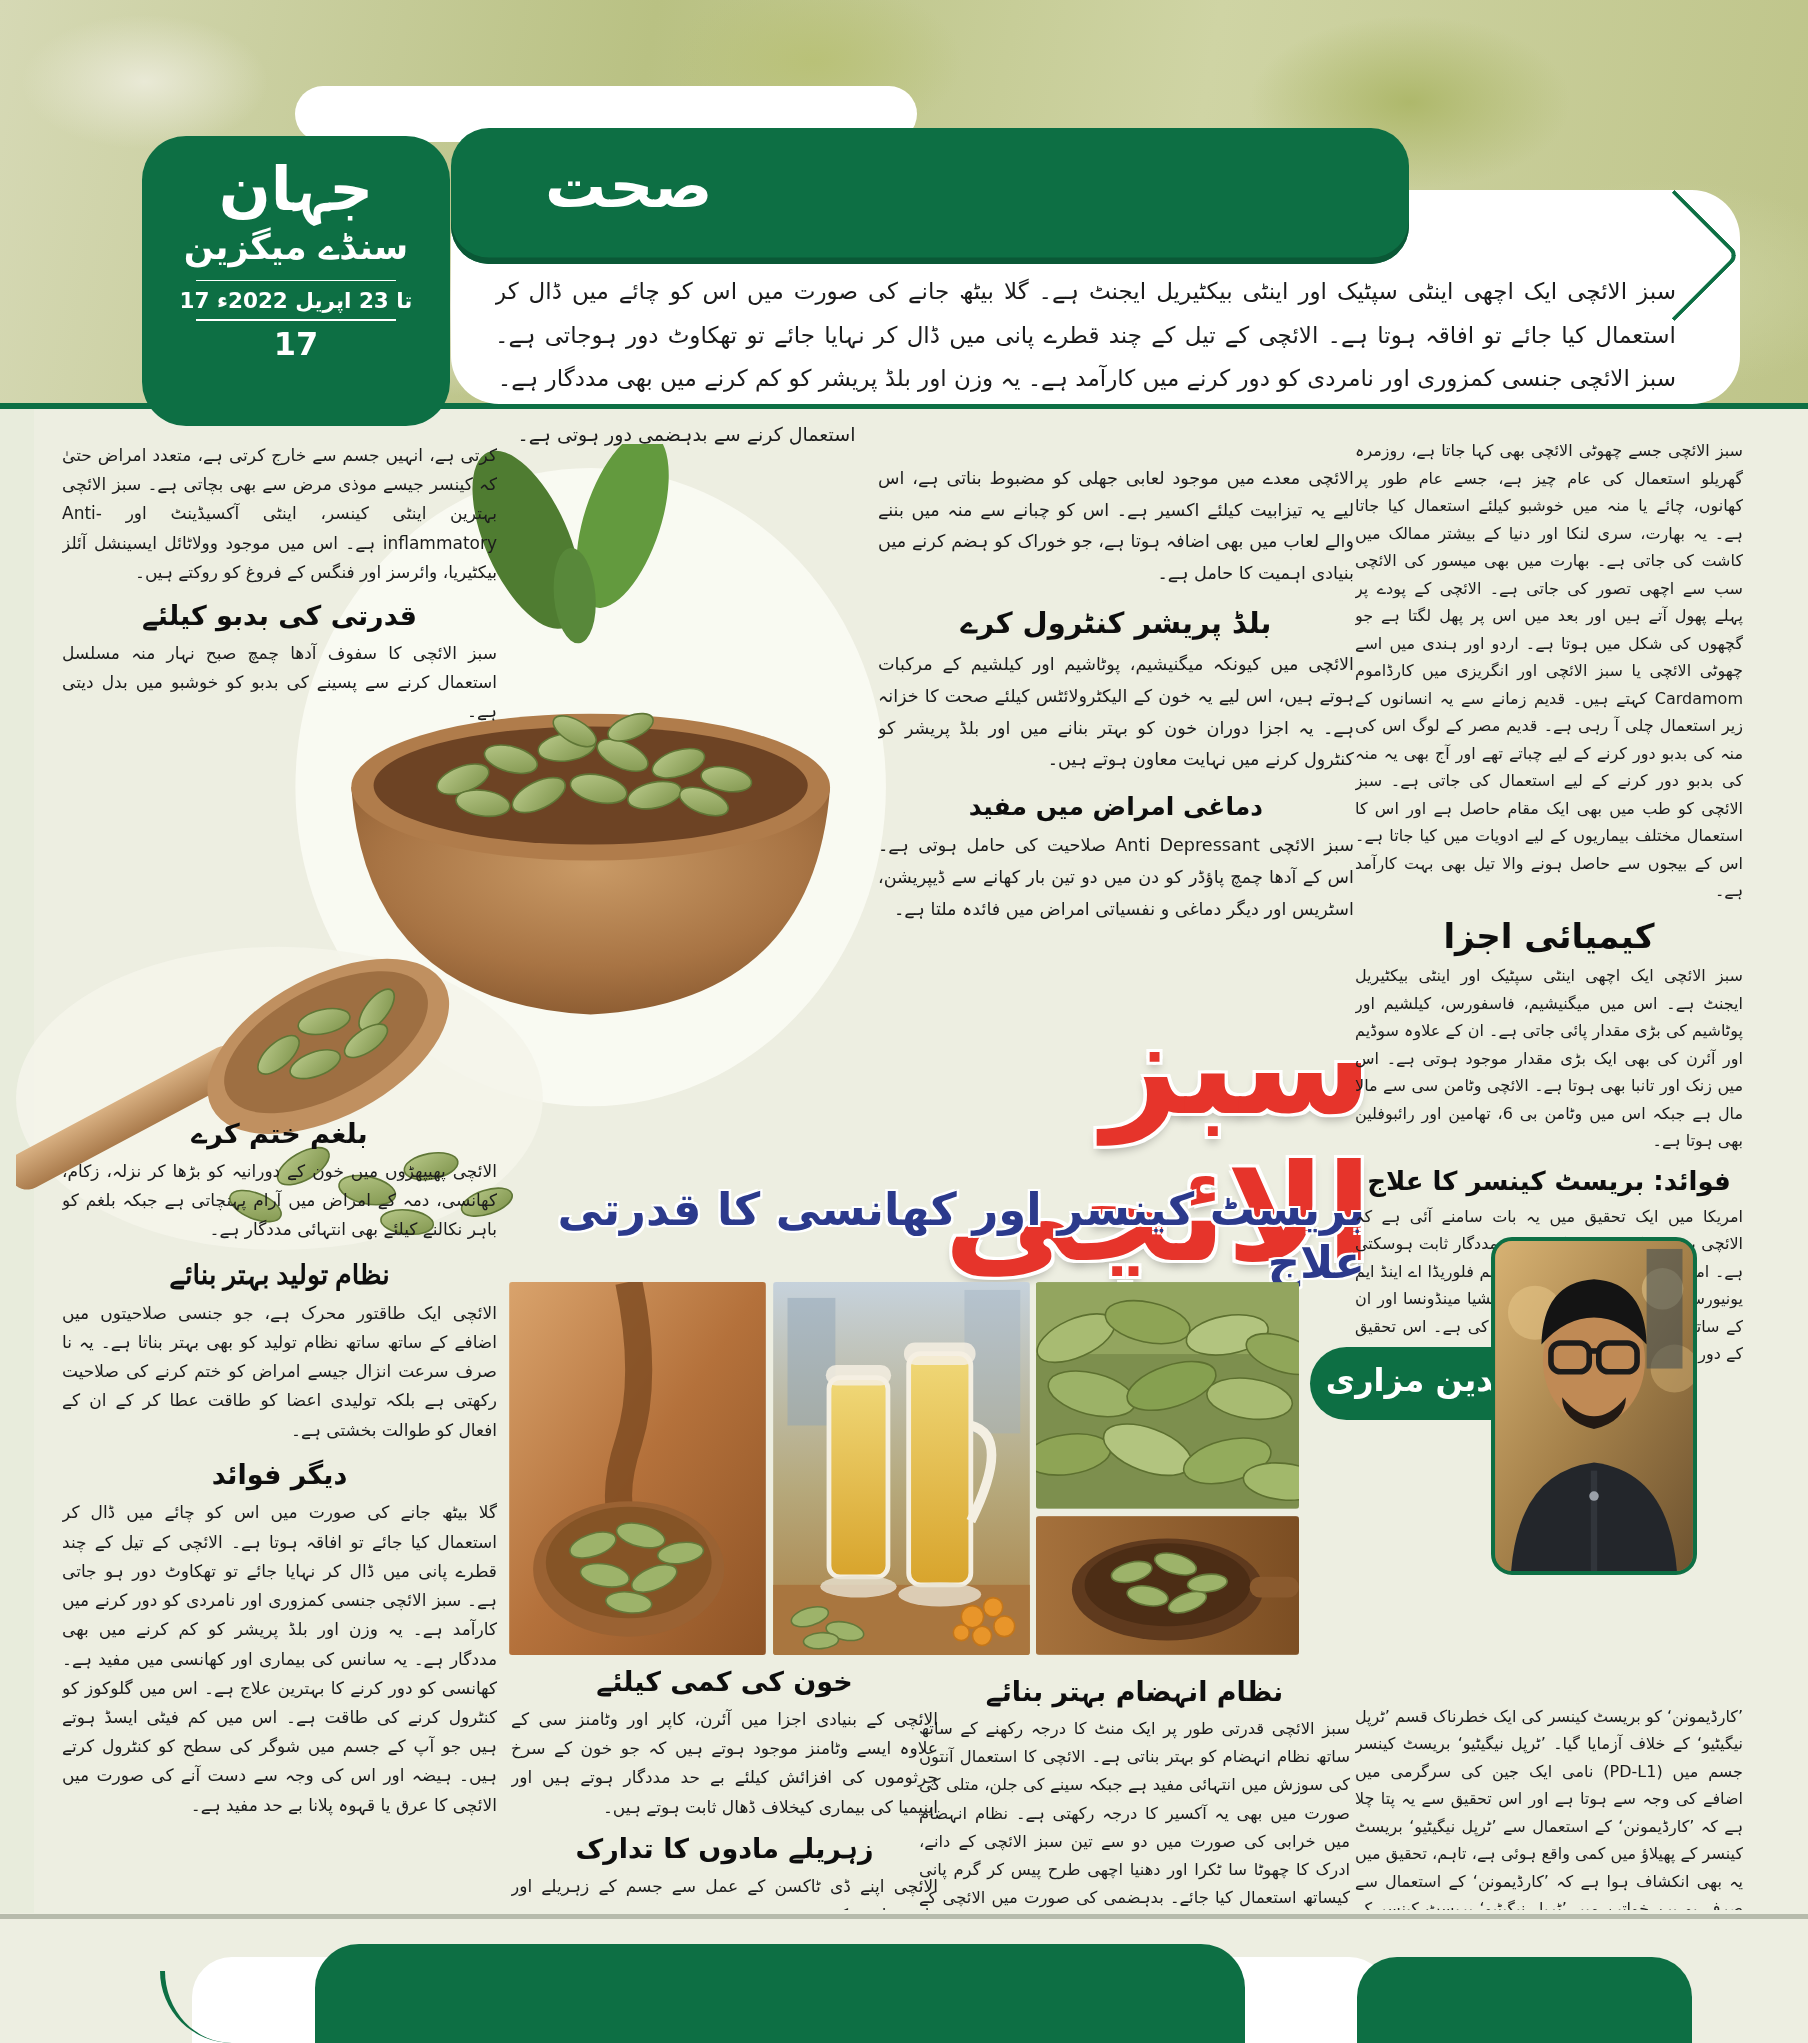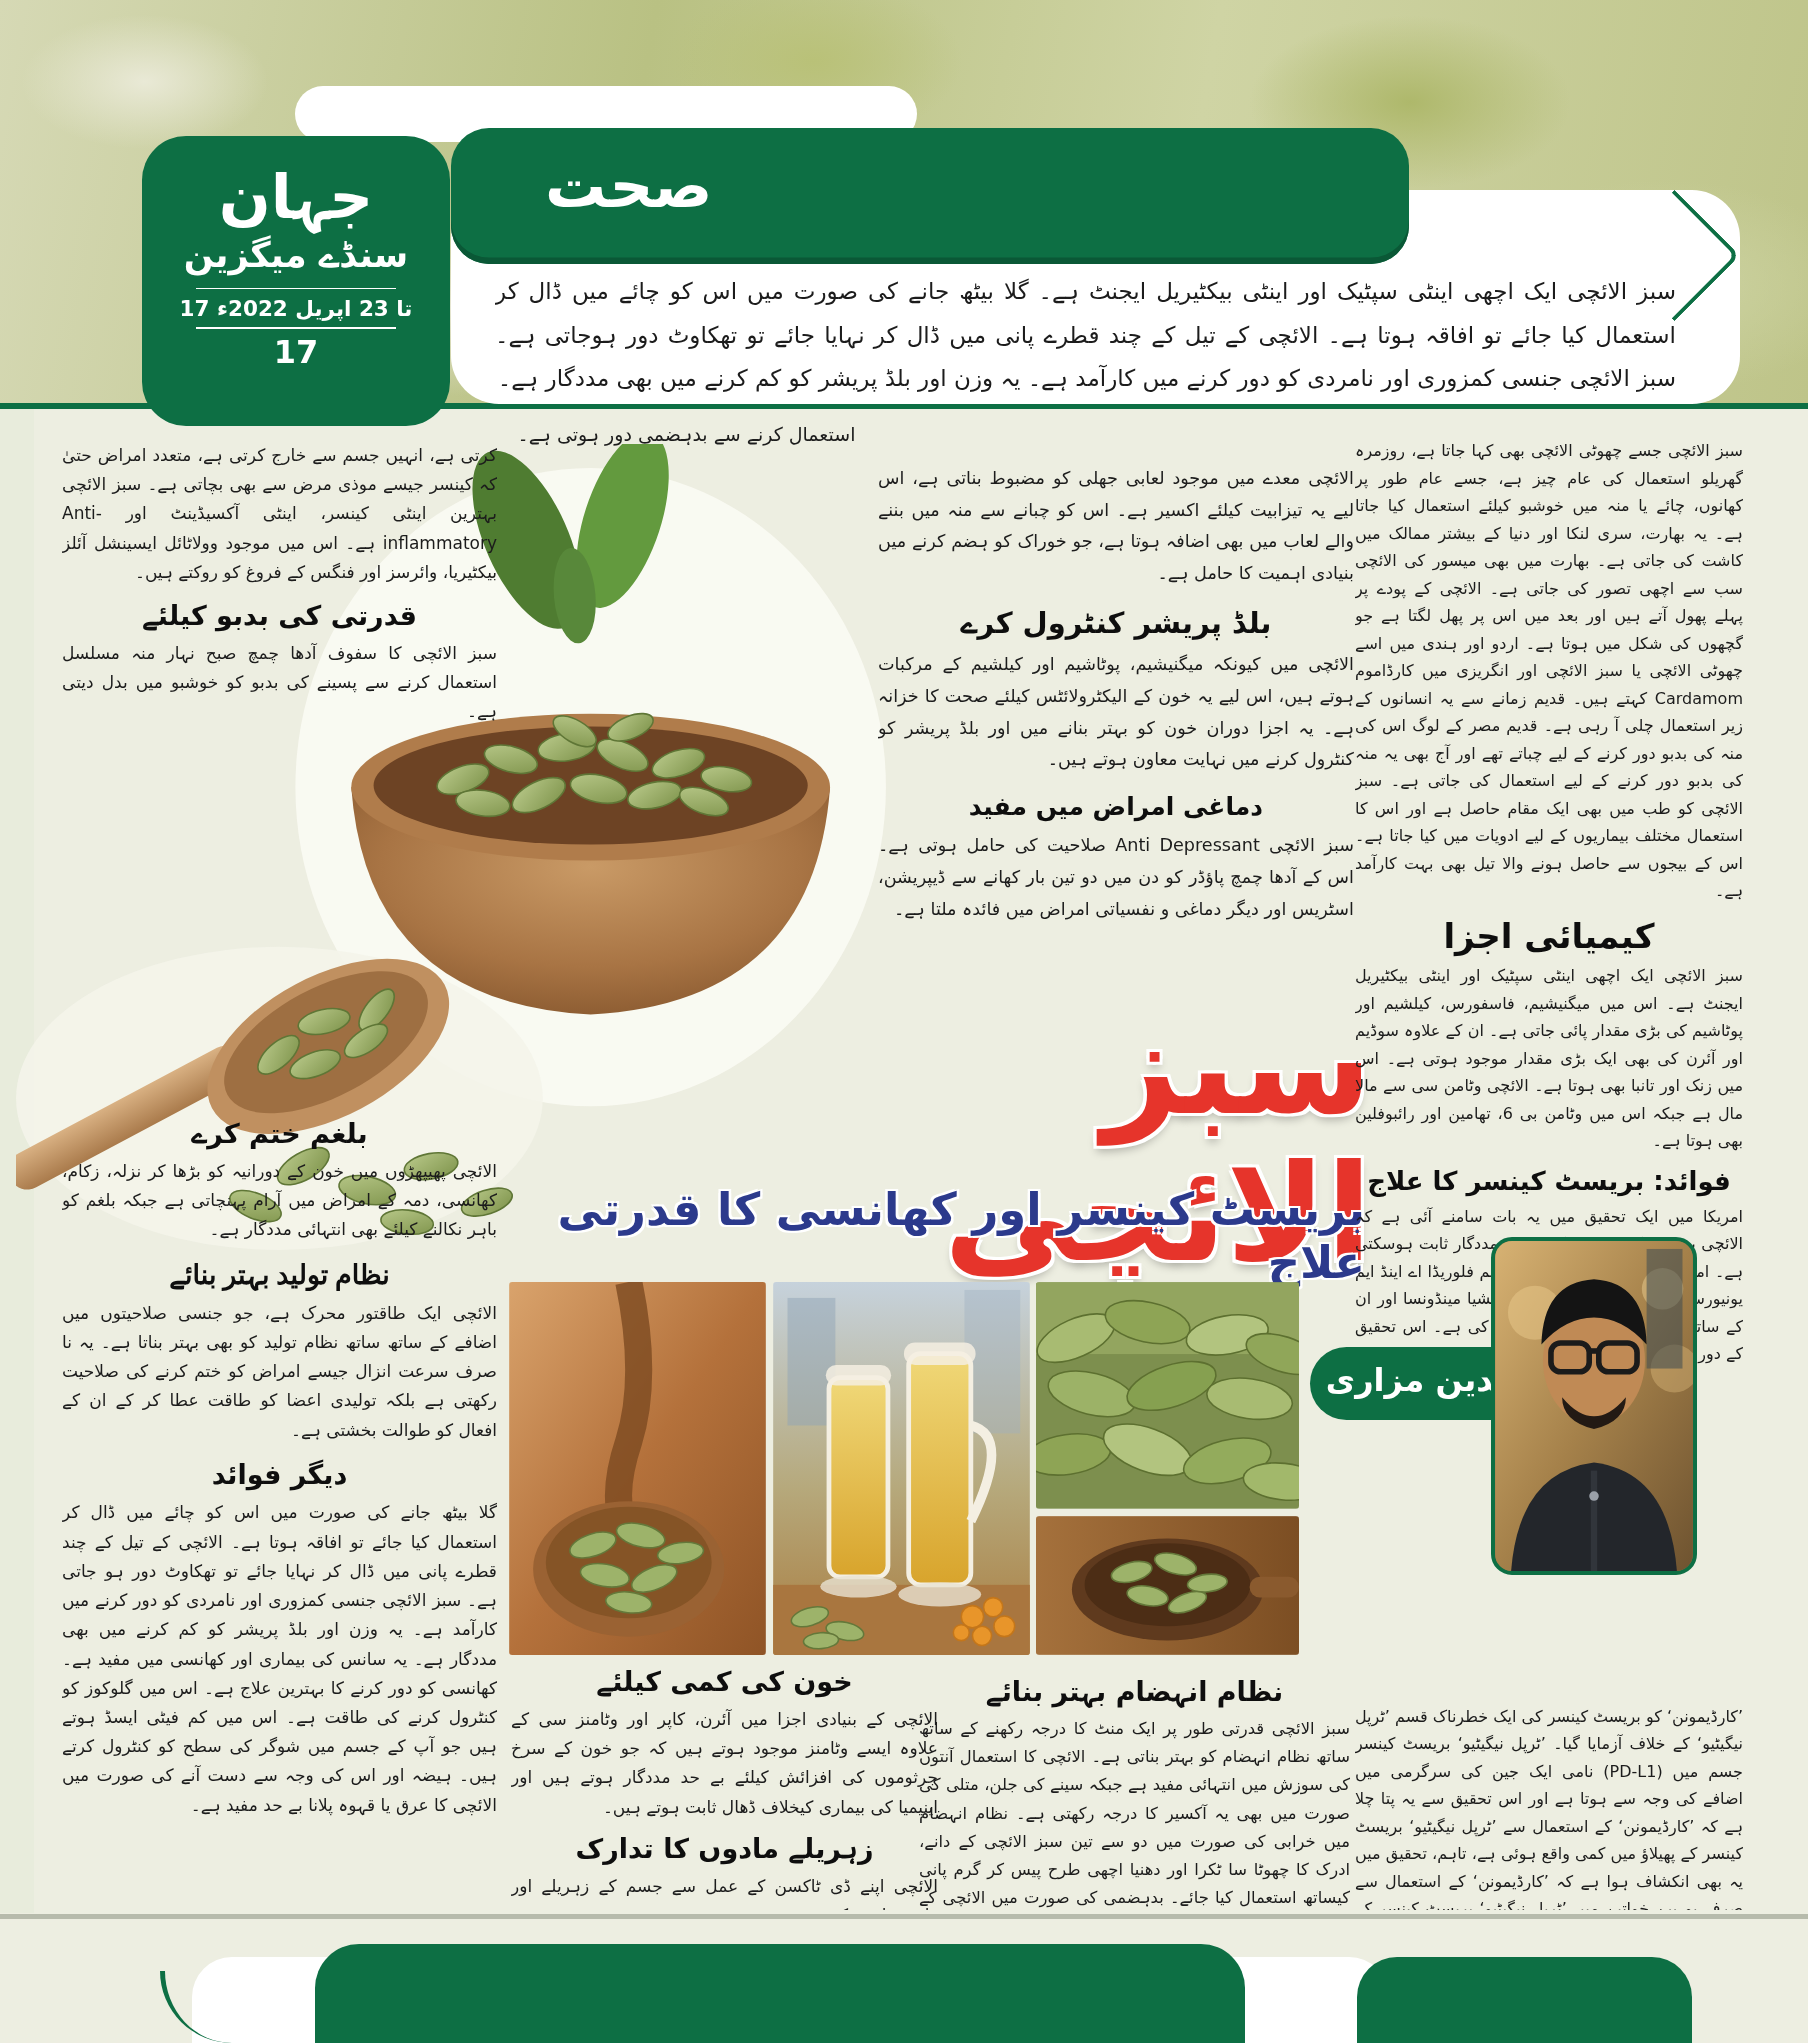--- a/index.html
+++ b/index.html
@@ -36,21 +36,21 @@
 
   <div class="abs" style="left:1628px;top:209px;width:89px;height:89px;background:#ffffff;border-top:4px solid #0d6f44;border-right:4px solid #0d6f44;transform:rotate(45deg);border-top-right-radius:11.2px;"></div>
 
   <div class="abs p" style="left:495px;top:270px;width:1181px;height:128px;font-size:23px;line-height:1.9;overflow:hidden;">سبز الائچی ایک اچھی اینٹی سپٹیک اور اینٹی بیکٹیریل ایجنٹ ہے۔ گلا بیٹھ جانے کی صورت میں اس کو چائے میں ڈال کر استعمال کیا جائے تو افاقہ ہوتا ہے۔ الائچی کے تیل کے چند قطرے پانی میں ڈال کر نہایا جائے تو تھکاوٹ دور ہوجاتی ہے۔ سبز الائچی جنسی کمزوری اور نامردی کو دور کرنے میں کارآمد ہے۔ یہ وزن اور بلڈ پریشر کو کم کرنے میں بھی مددگار ہے۔</div>
 
   <div class="abs green" style="left:451px;top:128px;width:958px;height:136px;border-radius:38px;box-shadow:inset 0 -6.4px 0 #0a5836;">
     <span style="position:absolute;left:94px;top:22.3px;color:#fff;font-size:61px;font-weight:bold;">صحت</span>
   </div>
 
   <div class="abs green" style="left:142px;top:136px;width:308px;height:290px;border-radius:44px;text-align:center;color:#fff;">
-    <div style="margin-top:27px;font-size:61px;font-weight:bold;line-height:1.1;">جہان</div>
+    <div style="margin-top:19px;font-size:61px;font-weight:bold;line-height:1.1;">جہان</div>
     <div style="font-size:35px;font-weight:bold;margin-top:4.8px;">سنڈے میگزین</div>
     <div style="width:200px;height:1.6px;background:#ffffff;margin:12.8px auto 6.4px;"></div>
     <div style="font-size:21.5px;font-weight:bold;">17 تا 23 اپریل 2022ء</div>
     <div style="width:200px;height:1.6px;background:#ffffff;margin:6.4px auto 4.8px;"></div>
     <div style="font-size:32px;font-weight:bold;">17</div>
   </div>
 
   <div class="abs" style="left:0;top:409px;width:34px;height:1504px;background:#e8ecdc;"></div>
 
   <div class="abs" style="left:511px;top:423px;width:351px;font-size:19px;color:#1c1c1c;direction:rtl;text-align:center;">استعمال کرنے سے بدہضمی دور ہوتی ہے۔</div>

